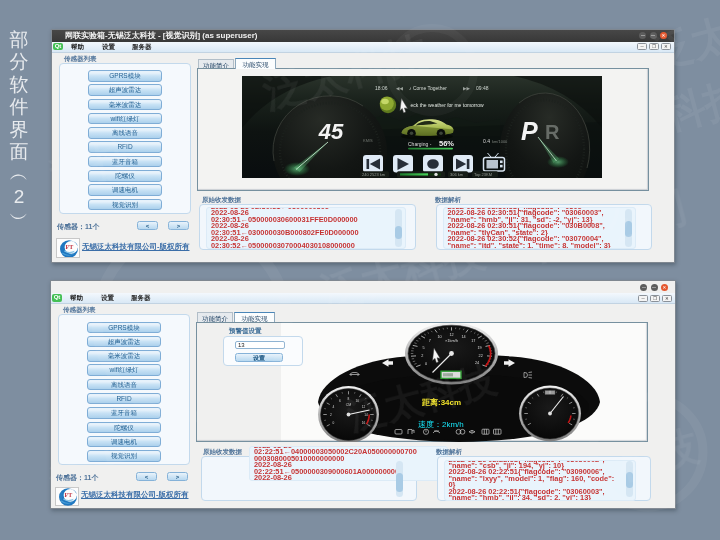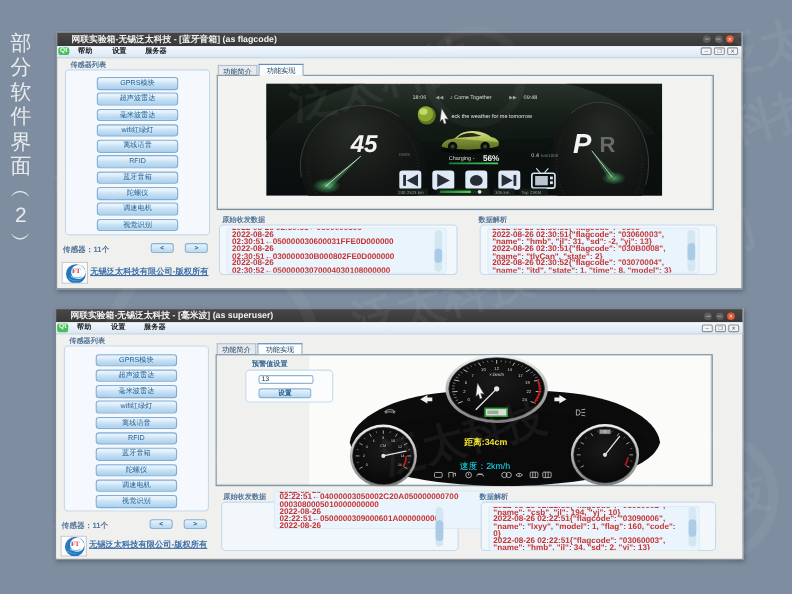--- a/index.html
+++ b/index.html
@@ -40,21 +40,21 @@
     <div>软</div>
     <div>件</div>
     <div>界</div>
     <div>面</div>
     <div>︵</div>
     <div>2</div>
     <div>︶</div>
   </div>
 
 <div class="win" id="w1" style="left:51px;top:28.5px;width:624px;height:234px;">
-  <div class="tbar">网联实验箱-无锡泛太科技 - [蓝牙音箱] (as flagcode)</div>
+  <div class="tbar">网联实验箱-无锡泛太科技 - [视觉识别] (as superuser)</div>
   <div class="circ c1" style="left:587px;"></div>
   <div class="circ c1" style="left:597.5px;"></div>
   <div class="circ cx" style="left:608px;"></div>
   <div class="mbar">
     <div class="qt">Qt</div>
     <span class="mi" style="left:19px;">帮助</span>
     <span class="mi" style="left:50px;">设置</span>
     <span class="mi" style="left:80px;">服务器</span>
     <div class="mdib" style="left:585px;">─</div>
     <div class="mdib" style="left:597px;">❐</div>
@@ -217,21 +217,20 @@
 2022-08-26 02:30:51{"flagcode": "030B0008",
 "name": "tlyCan", "state": 2}
 2022-08-26 02:30:52{"flagcode": "03070004",
 "name": "jtd", "state": 1, "time": 8, "model": 3}</div>
   <div class="sb" style="left:572.5px;top:179px;height:38px;">
       <div class="sbt" style="top:12px;height:16px;"></div>
     </div>
 </div>
 
 <div class="win" id="w2" style="left:50px;top:280px;width:626px;height:229px;">
-  <div class="tbar">网联实验箱-无锡泛太科技 - [毫米波] (as superuser)</div>
   <div class="circ c1" style="left:589px;"></div>
   <div class="circ c1" style="left:599.5px;"></div>
   <div class="circ cx" style="left:610px;"></div>
   <div class="mbar">
     <div class="qt">Qt</div>
     <span class="mi" style="left:19px;">帮助</span>
     <span class="mi" style="left:50px;">设置</span>
     <span class="mi" style="left:80px;">服务器</span>
     <div class="mdib" style="left:587px;">─</div>
     <div class="mdib" style="left:599px;">❐</div>

